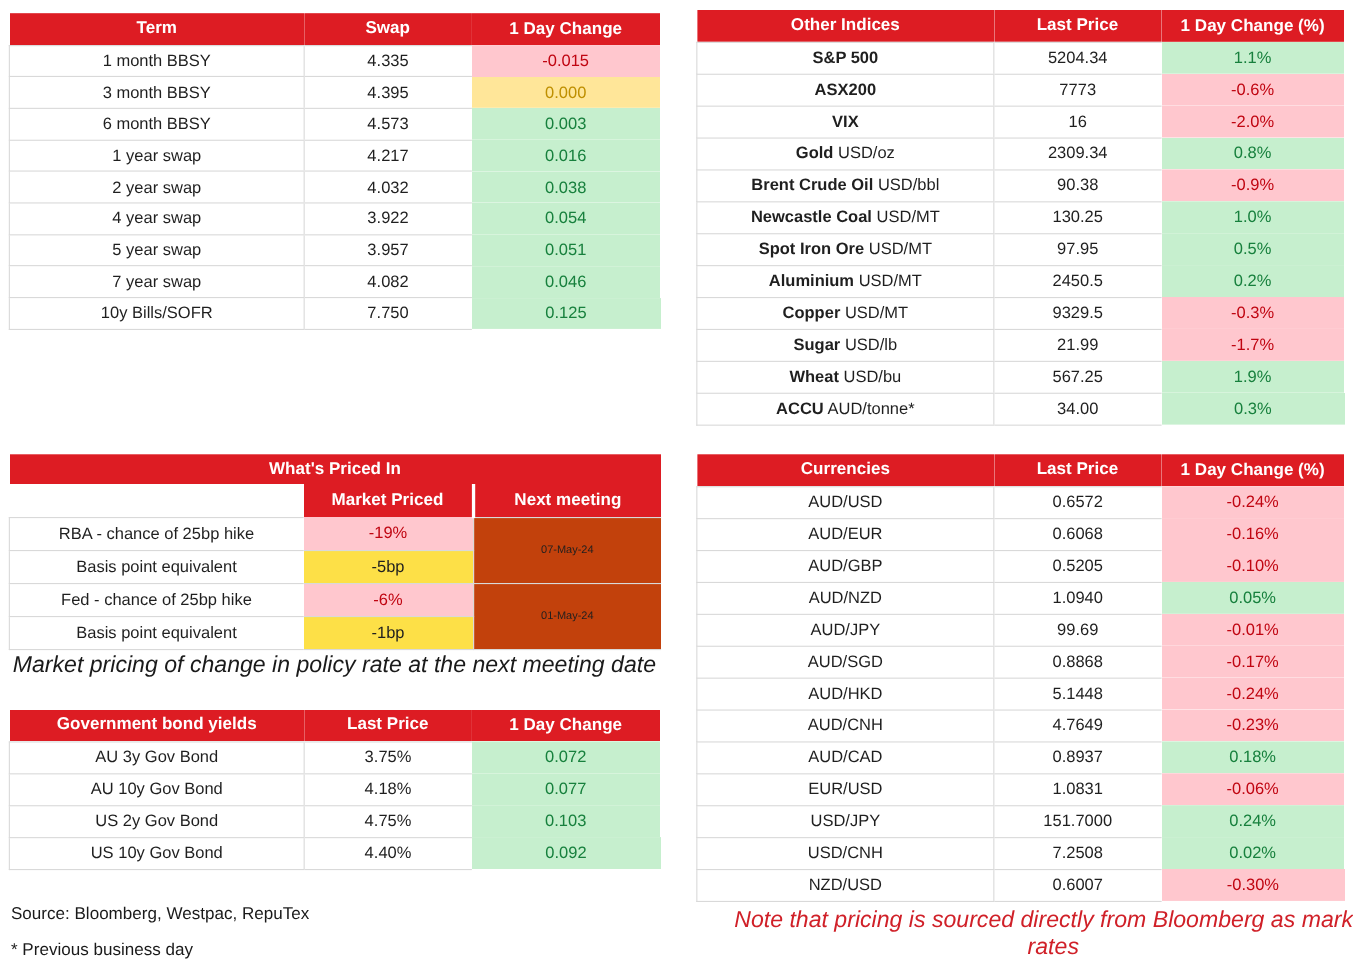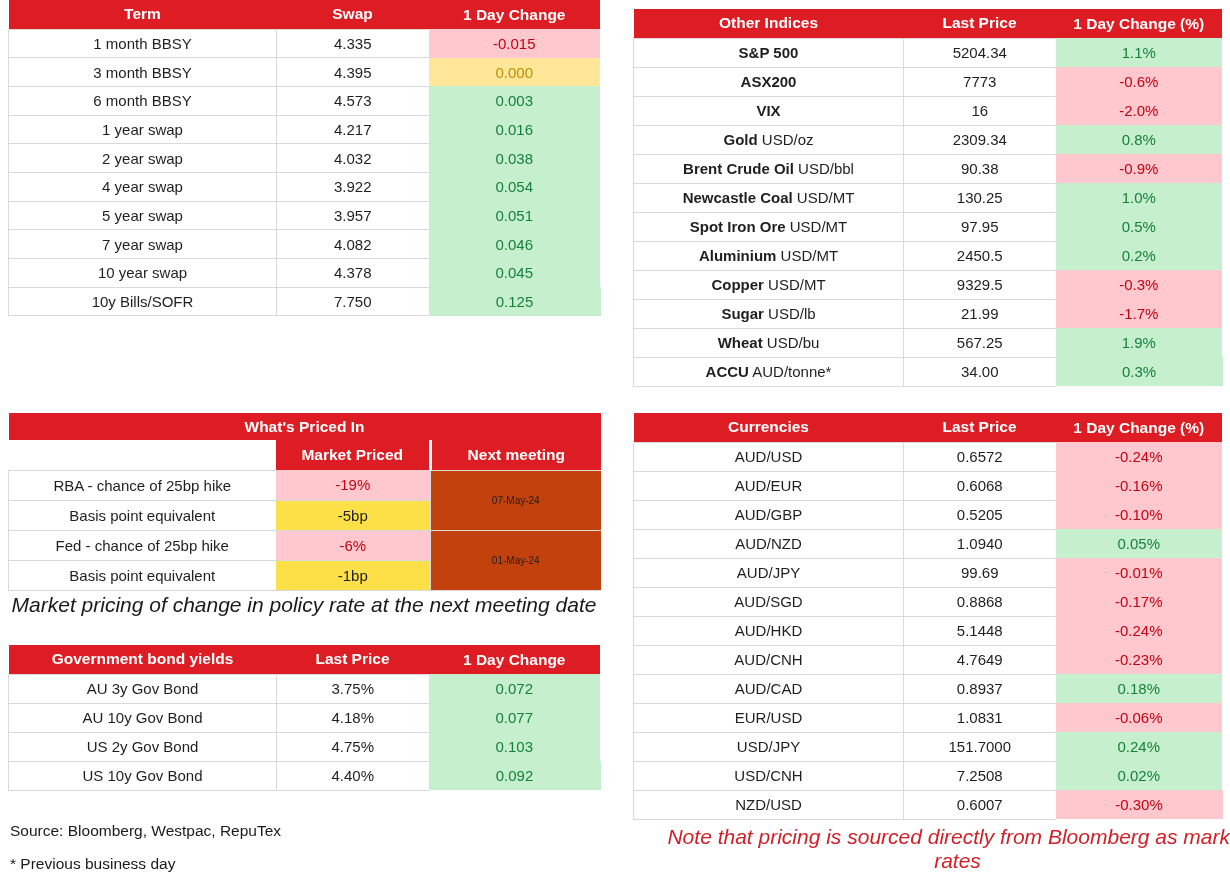--- a/index.html
+++ b/index.html
@@ -39,21 +39,21 @@
   td.chg, td.val { border: none; }
   .pos  { background: #C6EFCE; color: #17803D; }
   .neg  { background: #FFC7CE; color: #C00511; }
   .zero { background: #FFE699; color: #BF8F00; }
   td.val.none {
     background: #fde047; color: #1f1f1f;
     border-top: 1px solid #D9D9D9; border-bottom: 1px solid #D9D9D9;
   }
   .bold { font-weight: bold; }
 
-  #swaps { left: 8px; top: 0; width: 592px; padding-left: 30px; }
+  #swaps { left: 8px; top: 12px; width: 592px; padding-left: 30px; }
   #indices { left: 633px; top: 9px; width: 589px; }
   #indices td, #currencies td { height: 29px; }
   #priced { left: 8px; top: 413px; width: 592px; }
   #priced th.title { height: 27px; }
   #priced th.sub { height: 30px; }
   #priced td { height: 30px; }
   #priced th.gap { border-left: 3px solid #ffffff; }
   #priced td.blank { border: none; background: #ffffff; }
   #priced td.date {
     border: 1px solid #D9D9D9; border-right: none;
@@ -122,25 +122,20 @@
         <td class="c1">5 year swap</td>
         <td class="c2">3.957</td>
         <td class="chg pos">0.051</td>
       </tr>
   <tr>
         <td class="c1">7 year swap</td>
         <td class="c2">4.082</td>
         <td class="chg pos">0.046</td>
       </tr>
   <tr>
-        <td class="c1">10 year swap</td>
-        <td class="c2">4.378</td>
-        <td class="chg pos">0.045</td>
-      </tr>
-  <tr>
         <td class="c1">10y Bills/SOFR</td>
         <td class="c2">7.750</td>
         <td class="chg pos">0.125</td>
       </tr>
 </tbody>
   </table>
 
 <table id="indices">
   <colgroup>
       <col style="width:270px">

